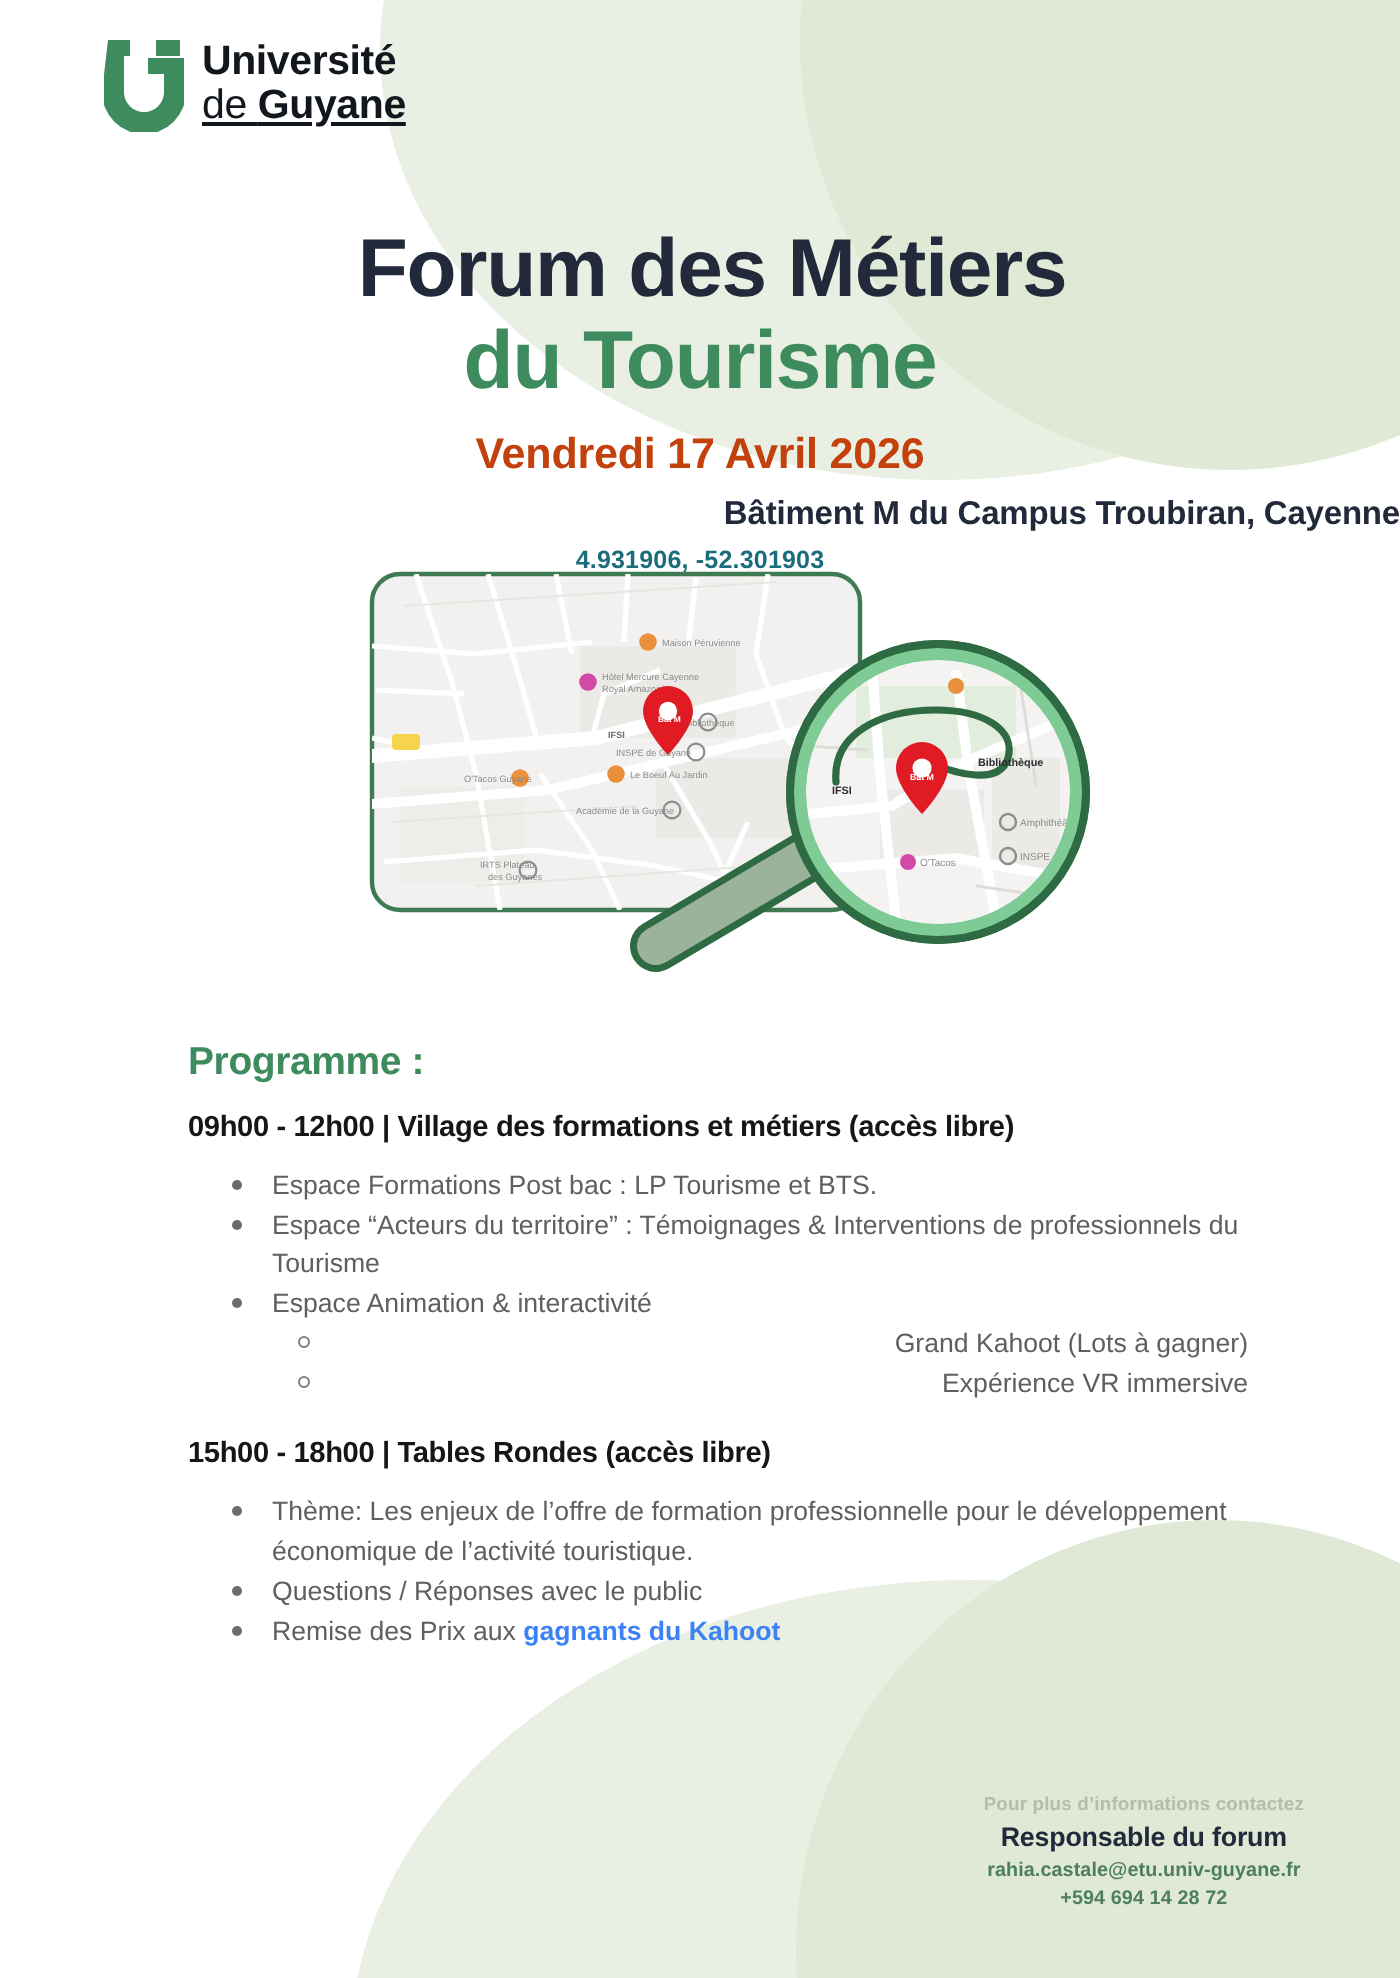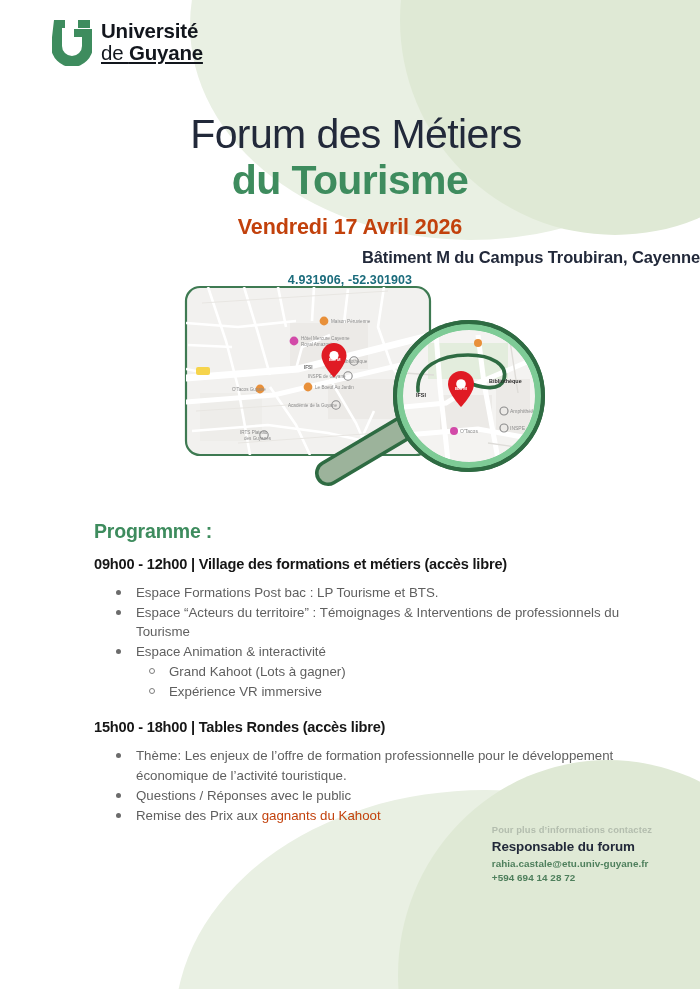--- a/index.html
+++ b/index.html
@@ -26,21 +26,21 @@
   
   .logo{position:absolute;left:52px;top:18px;display:flex;align-items:center;gap:9px;}
   .logo-mark{width:40px;height:48px;flex:0 0 auto;}
   .logo-words{line-height:1.0;}
   .logo-l1{font-size:20.5px;font-weight:bold;color:#12161d;letter-spacing:-0.2px;}
   .logo-l2{font-size:20.5px;font-weight:bold;color:#12161d;letter-spacing:-0.2px;margin-top:1px;text-decoration:underline;}
   .logo-l2 .thin{font-weight:400;}
 
   
   .title-block{position:absolute;left:0;top:112px;width:700px;text-align:center;}
-  .t1{font-size:41px;font-weight:normal;color:#22293a;letter-spacing:-0.6px;line-height:1.08;padding-left:12px;}
+  .t1{font-size:41px;font-weight:bold;color:#22293a;letter-spacing:-0.6px;line-height:1.08;padding-left:12px;}
   .t2{font-size:41px;font-weight:bold;color:#3e8c5e;letter-spacing:-0.6px;line-height:1.12;margin-top:2px;}
   .t3{font-size:21.5px;font-weight:bold;color:#c2410c;margin-top:11px;letter-spacing:-0.1px;}
   .t4{font-size:16.5px;font-weight:bold;color:#22293a;margin-top:8px;letter-spacing:-0.1px;text-align:right;}
   .t5{font-size:12.5px;font-weight:bold;color:#1b6c7c;margin-top:6px;letter-spacing:0.1px;}
 
   
   .map-wrap{position:absolute;left:178px;top:283px;width:386px;height:205px;}
   .map-wrap svg{display:block;}
 
   
@@ -61,26 +61,26 @@
   ul.lvl2{list-style:none;margin:0;padding:0;}
   ul.lvl2 > li{
     position:relative;padding-left:33px;margin:0;
     font-size:13.3px;color:#5f5f5f;line-height:1.5;
   }
   ul.lvl2 > li::before{
     content:"";position:absolute;left:13px;top:6px;
     width:4px;height:4px;border-radius:50%;
     background:transparent;border:1.2px solid #7d7d7d;
   }
-  .nested-holder{padding-left:0;margin-top:1px;}
-  .bold-in{font-weight:normal;color:#c2410c;}
+  .nested-holder{padding-left:0;margin-top:1px;text-align:right;}
+  .bold-in{font-weight:bold;color:#3b82f6;}
   .gap-blk{height:17px;}
 
   
-  .contact{position:absolute;right:48px;top:824px;text-align:left;}
+  .contact{position:absolute;right:48px;top:896px;text-align:center;}
   .c1{font-size:9.4px;font-weight:bold;color:#b3bdae;letter-spacing:0.1px;}
   .c2{font-size:13.4px;font-weight:bold;color:#22293a;margin-top:4px;letter-spacing:-0.1px;}
   .c3{font-size:9.9px;font-weight:bold;color:#4e7f5c;margin-top:4px;letter-spacing:0.05px;}
   .c4{font-size:9.9px;font-weight:bold;color:#4e7f5c;margin-top:3px;letter-spacing:0.05px;}
 </style>
 </head>
 <body>
 
 <div class="poster">
 

